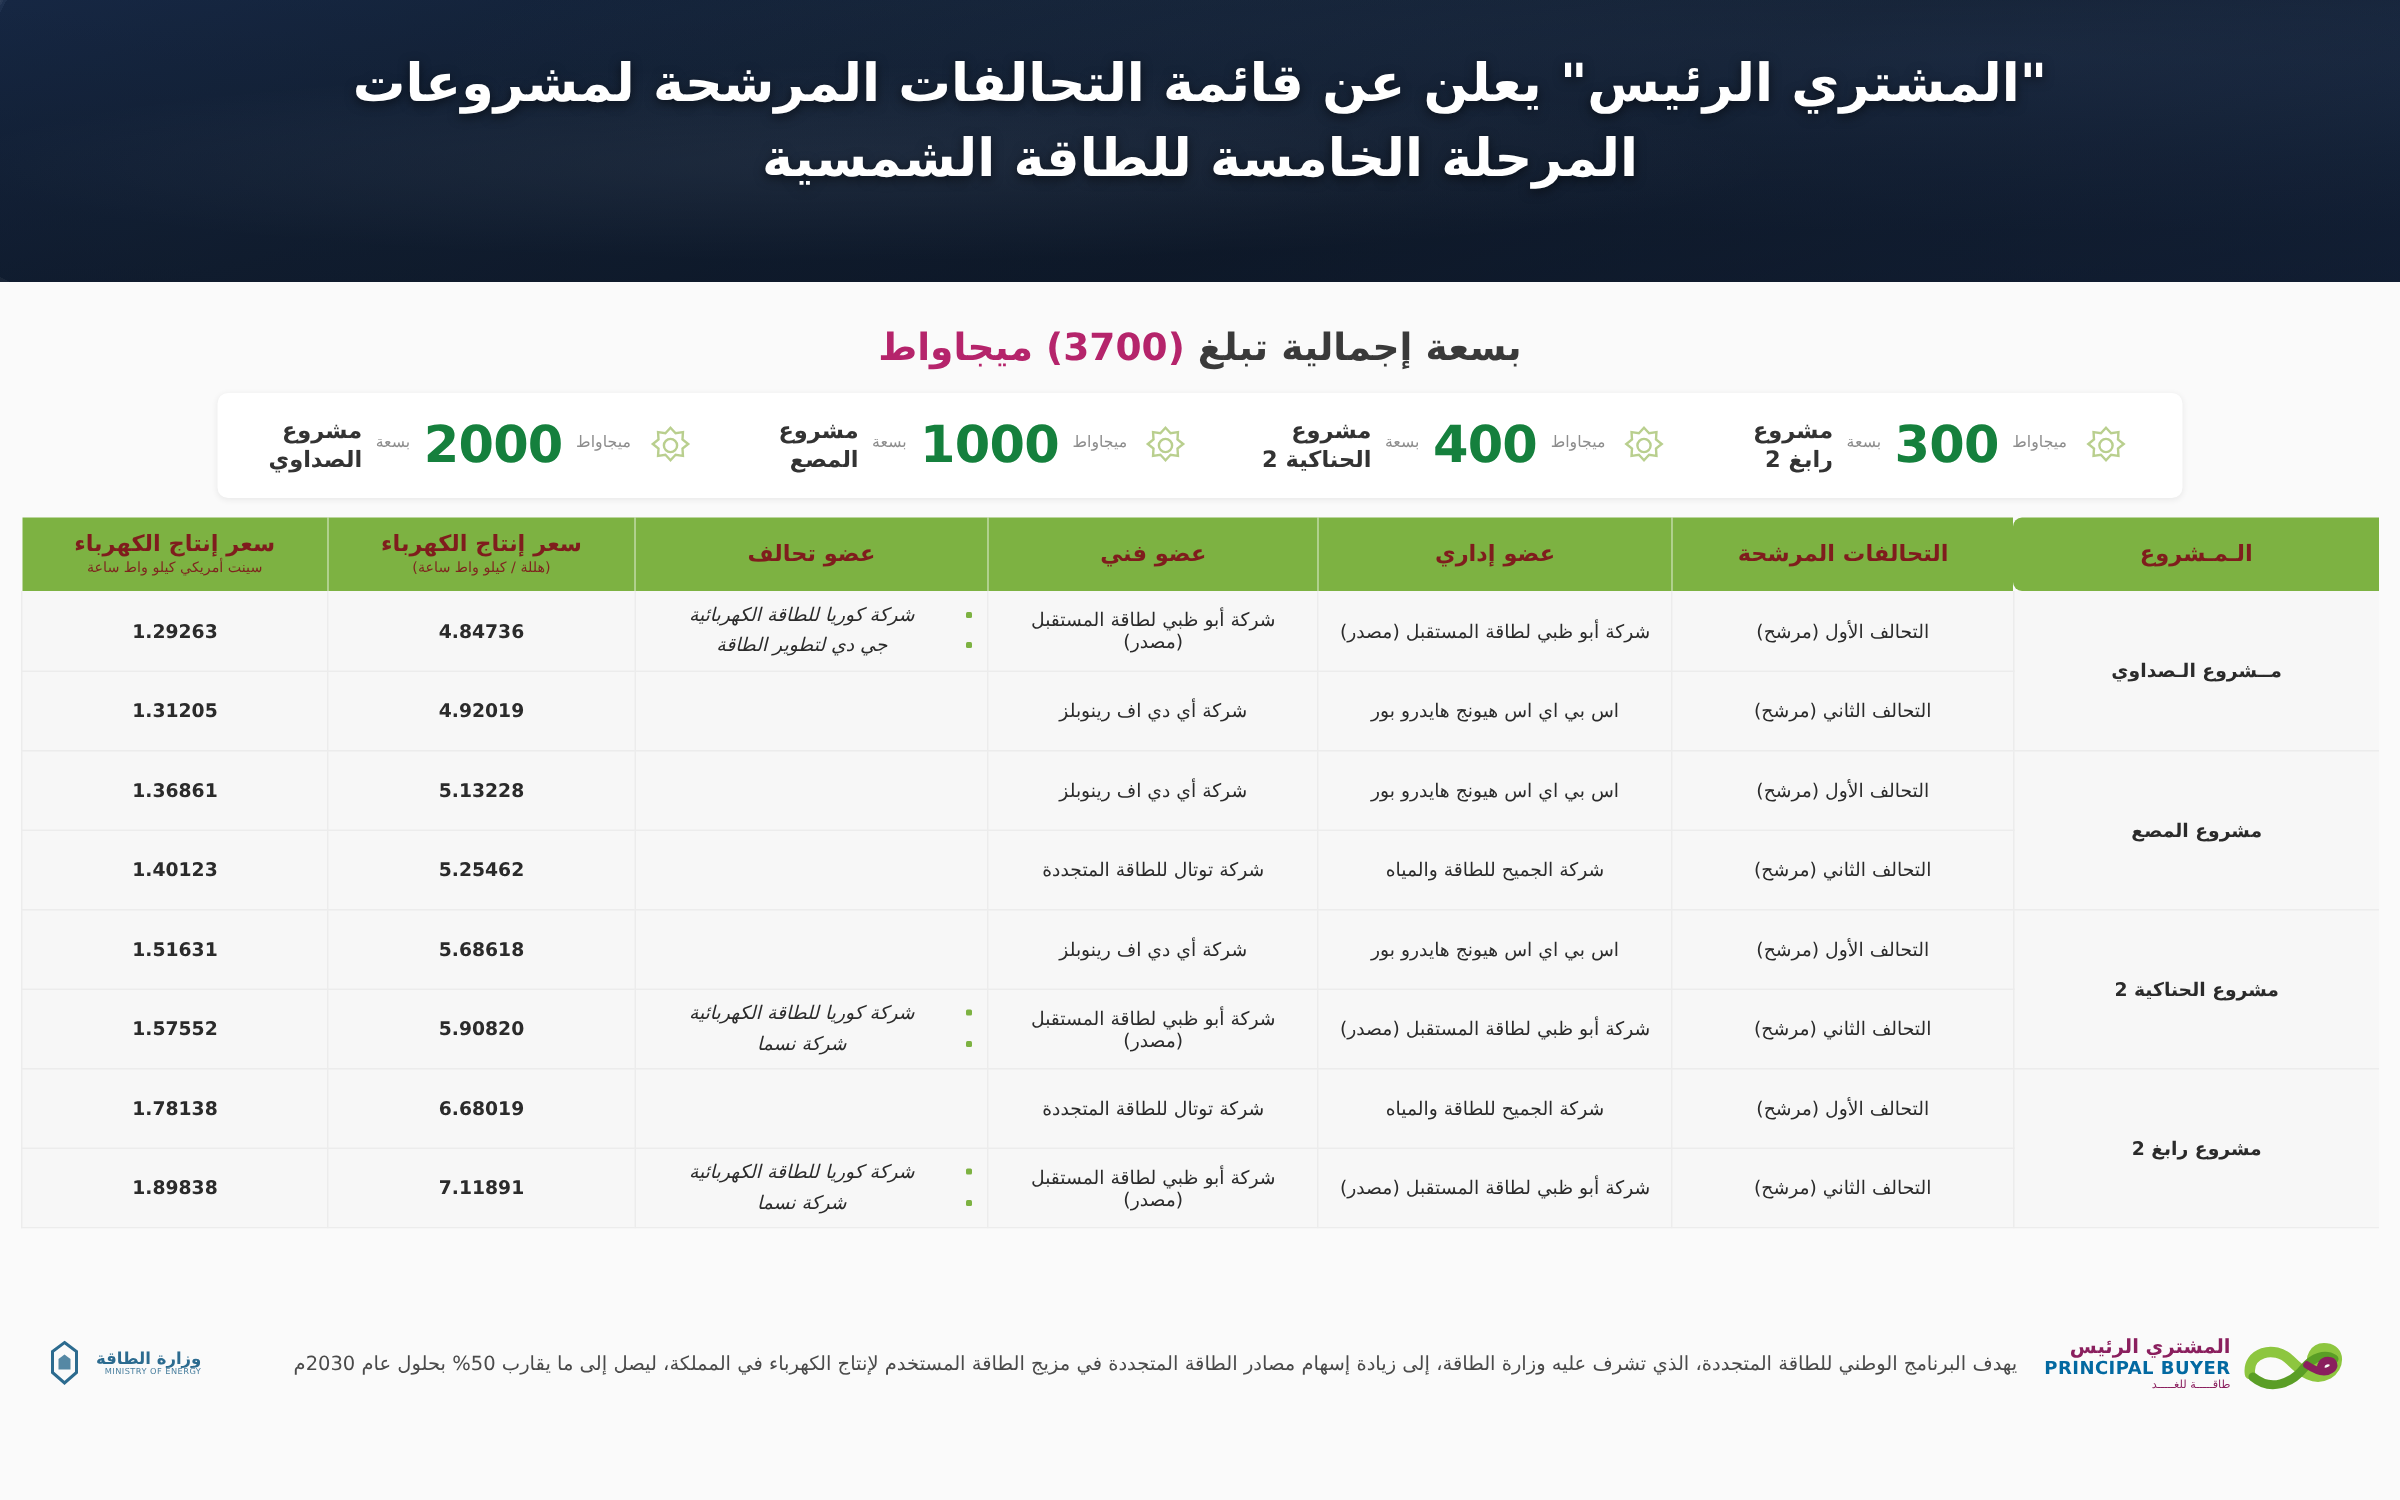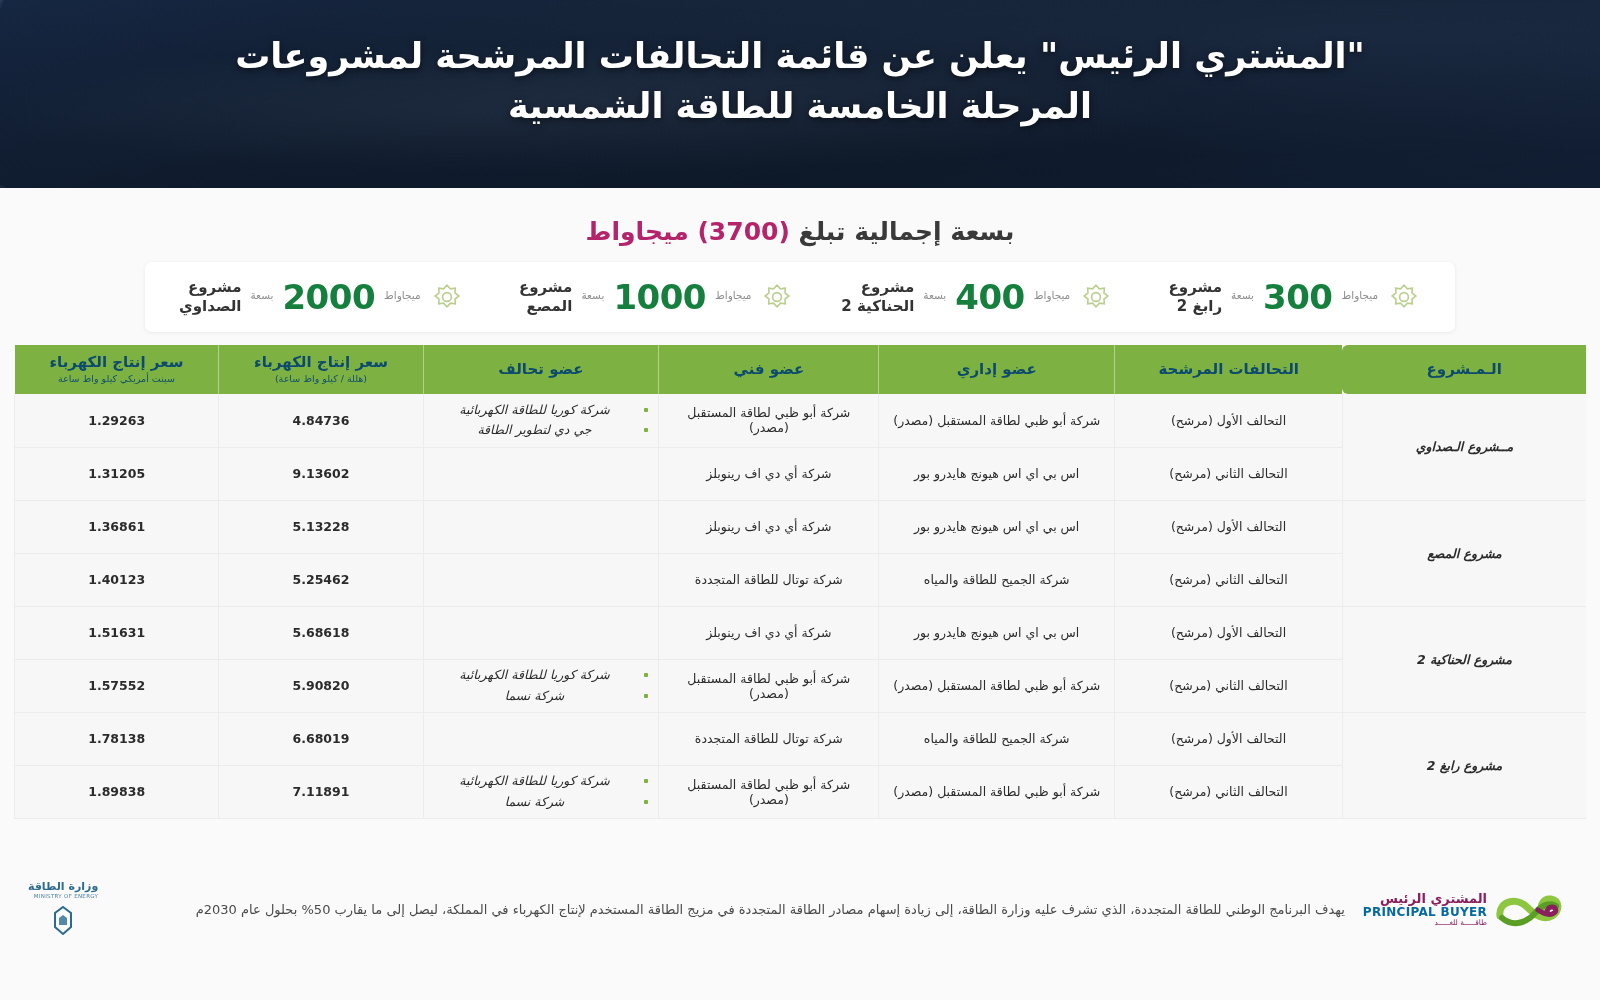--- a/index.html
+++ b/index.html
@@ -157,21 +157,21 @@
     width: 100%;
     border-collapse: collapse;
     table-layout: fixed;
     background: #fafafa;
   }
   table.main thead th {
     background: #7cb martial;
   }
   .thead-row th {
     background: #7db242;
-    color: #0c4a6e;
+    color: #7f1d1d;
     font-size: 15px;
     font-weight: bold;
     height: 49px;
     vertical-align: middle;
     text-align: center;
     padding: 4px 6px;
     border-left: 1px solid rgba(255,255,255,0.40);
     line-height: 1.15;
   }
   .thead-row th:last-child { border-left: none; }
@@ -202,21 +202,20 @@
     color: #1d1d1d;
     direction: ltr;
   }
   td.proj {
     background: #ffffff;
     font-size: 17px;
     font-weight: bold;
     color: #1d1d1d;
     border-left: none;
     border-bottom: 1px solid #ececec;
-    font-style: italic;
   }
   td.members { text-align: right; padding-right: 14px; }
   ul.mlist { list-style: none; }
   ul.mlist li {
     font-size: 12.5px;
     color: #2b2b2b;
     line-height: 1.65;
     position: relative;
     padding-right: 13px;
     white-space: nowrap;
@@ -261,21 +260,21 @@
   .pb-text {
     display: flex;
     flex-direction: column;
     line-height: 1.08;
   }
   .pb-ar { font-size: 13px; font-weight: bold; color: #8a1f5e; }
   .pb-en { font-size: 12px; font-weight: bold; color: #0369a1; letter-spacing: 0.3px; }
   .pb-sub { font-size: 7.5px; color: #8a1f5e; letter-spacing: 1.6px; }
   .moe-box {
     display: flex;
-    flex-direction: column;
+    flex-direction: row;
     align-items: center;
     gap: 6px;
   }
   .moe-text { display: flex; flex-direction: column; line-height: 1.1; }
   .moe-ar { font-size: 11px; font-weight: bold; color: #2c6b8f; }
   .moe-en { font-size: 5.5px; color: #4a7f9e; letter-spacing: 0.3px; }
 </style>
 </head>
 <body>
 
@@ -398,21 +397,21 @@
               </ul>
             </td>
             <td class="num">4.84736</td>
             <td class="num">1.29263</td>
           </tr>
           <tr>
             <td>التحالف الثاني (مرشح)</td>
             <td>اس بي اي اس هيونج هايدرو بور</td>
             <td>شركة أي دي اف رينوبلز</td>
             <td class="members"></td>
-            <td class="num">9.13602</td>
+            <td class="num">4.92019</td>
             <td class="num">1.31205</td>
           </tr>
           <tr>
             <td class="proj" rowspan="2">مشروع المصع</td>
             <td>التحالف الأول (مرشح)</td>
             <td>اس بي اي اس هيونج هايدرو بور</td>
             <td>شركة أي دي اف رينوبلز</td>
             <td class="members"></td>
             <td class="num">5.13228</td>
             <td class="num">1.36861</td>

